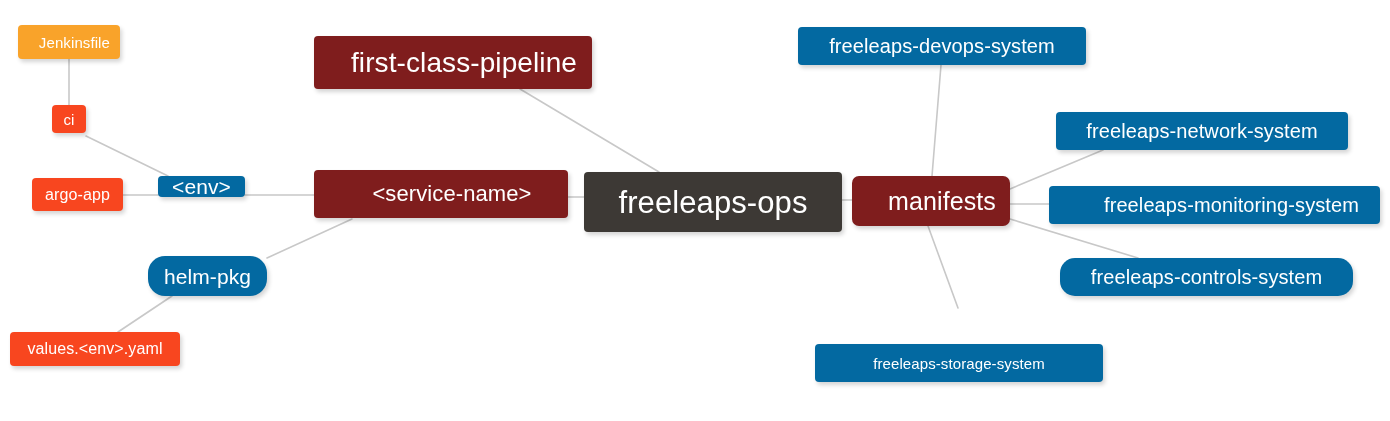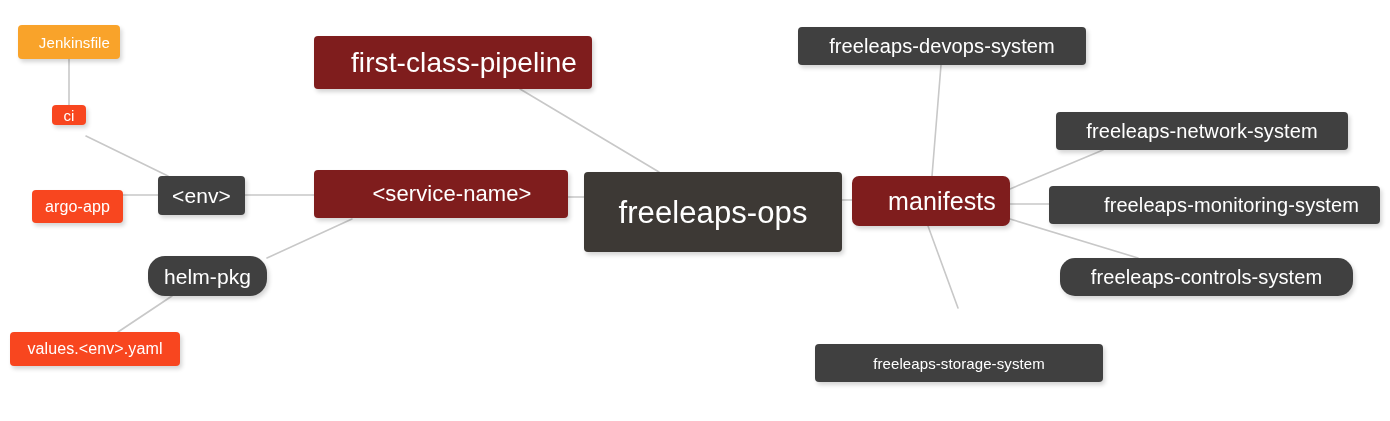--- a/index.html
+++ b/index.html
@@ -30,21 +30,21 @@
     border-radius:4px;
     color:#ffffff;
     white-space:nowrap;
     letter-spacing:0.1px;
     box-shadow:2px 3px 4px rgba(0,0,0,0.17);
     line-height:1;
     padding:0 10px;
   }
   .n-orange{ background:#f9a32a;justify-content:flex-end; }
   .n-red{    background:#f8461f; }
-  .n-green{  background:#404040; }
+  .n-green{  background:#0369a1; }
   .n-blue{   background:#7f1d1d;padding-left:32px; }
   .n-dark{   background:#3d3935; }
 </style>
 </head>
 <body>
 
 <div id="canvas">
   <svg id="edges" viewBox="0 0 1390 421" xmlns="http://www.w3.org/2000/svg">
       <line x1="69" y1="59" x2="69" y2="105" stroke="#c8c8c8" stroke-width="1.6" stroke-linecap="round"></line>
       <line x1="86" y1="136" x2="168" y2="176" stroke="#c8c8c8" stroke-width="1.6" stroke-linecap="round"></line>
@@ -58,42 +58,42 @@
       <line x1="932" y1="176" x2="941" y2="65" stroke="#c8c8c8" stroke-width="1.6" stroke-linecap="round"></line>
       <line x1="1010" y1="189" x2="1103" y2="150" stroke="#c8c8c8" stroke-width="1.6" stroke-linecap="round"></line>
       <line x1="1010" y1="204" x2="1049" y2="204" stroke="#c8c8c8" stroke-width="1.6" stroke-linecap="round"></line>
       <line x1="1010" y1="219" x2="1138" y2="258" stroke="#c8c8c8" stroke-width="1.6" stroke-linecap="round"></line>
       <line x1="928" y1="226" x2="958" y2="308" stroke="#c8c8c8" stroke-width="1.6" stroke-linecap="round"></line>
     </svg>
   <div id="node-layer">
       <div class="node n-orange" style="left: 18px; top: 25px; width: 102px; height: 34px; font-size: 15px;">
         <span>Jenkinsfile</span>
       </div>
-      <div class="node n-red" style="left: 52px; top: 105px; width: 34px; height: 20px; font-size: 15px;">
+      <div class="node n-red" style="left: 52px; top: 105px; width: 34px; height: 28px; font-size: 15px;">
         <span>ci</span>
       </div>
-      <div class="node n-red" style="left: 32px; top: 190px; width: 91px; height: 33px; font-size: 16px;">
+      <div class="node n-red" style="left: 32px; top: 178px; width: 91px; height: 33px; font-size: 16px;">
         <span>argo-app</span>
       </div>
-      <div class="node n-green" style="left: 158px; top: 176px; width: 87px; height: 39px; font-size: 21px;">
+      <div class="node n-green" style="left: 158px; top: 176px; width: 87px; height: 21px; font-size: 21px;">
         <span>&lt;env&gt;</span>
       </div>
       <div class="node n-green" style="left: 148px; top: 256px; width: 119px; height: 40px; font-size: 21px; border-radius: 17px;">
         <span>helm-pkg</span>
       </div>
       <div class="node n-red" style="left: 10px; top: 332px; width: 170px; height: 34px; font-size: 16px;">
         <span>values.&lt;env&gt;.yaml</span>
       </div>
       <div class="node n-blue" style="left: 314px; top: 36px; width: 278px; height: 53px; font-size: 28px;">
         <span>first-class-pipeline</span>
       </div>
       <div class="node n-blue" style="left: 314px; top: 170px; width: 254px; height: 48px; font-size: 22px;">
         <span>&lt;service-name&gt;</span>
       </div>
-      <div class="node n-dark" style="left: 584px; top: 172px; width: 258px; height: 80px; font-size: 31px;">
+      <div class="node n-dark" style="left: 584px; top: 172px; width: 258px; height: 60px; font-size: 31px;">
         <span>freeleaps-ops</span>
       </div>
       <div class="node n-blue" style="left: 852px; top: 176px; width: 158px; height: 50px; font-size: 25px; border-radius: 7px;">
         <span>manifests</span>
       </div>
       <div class="node n-green" style="left: 798px; top: 27px; width: 288px; height: 38px; font-size: 20px;">
         <span>freeleaps-devops-system</span>
       </div>
       <div class="node n-green" style="left: 1056px; top: 112px; width: 292px; height: 38px; font-size: 20px;">
         <span>freeleaps-network-system</span>

